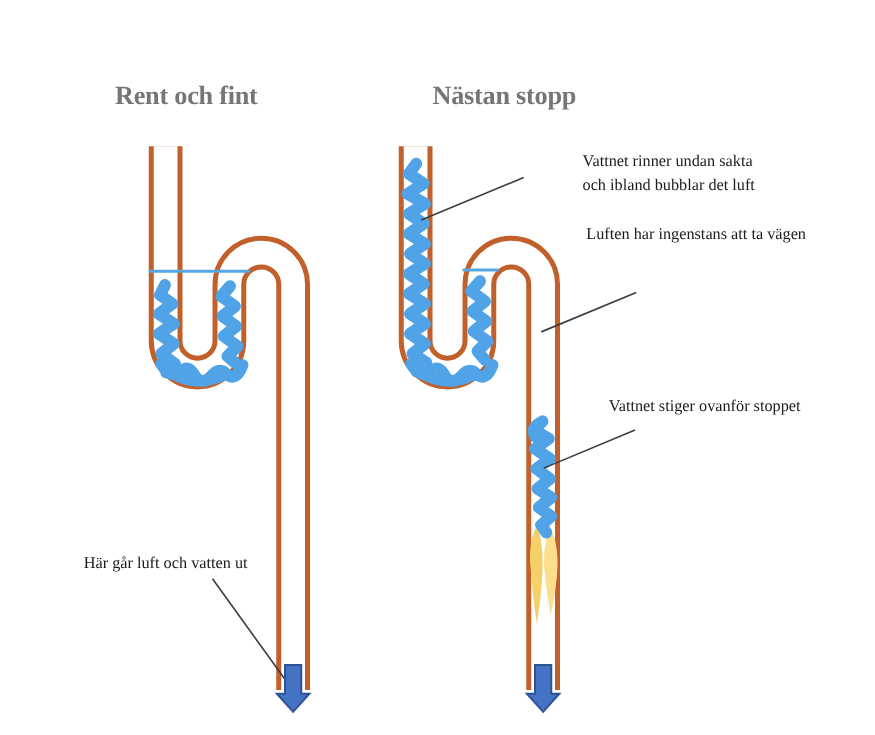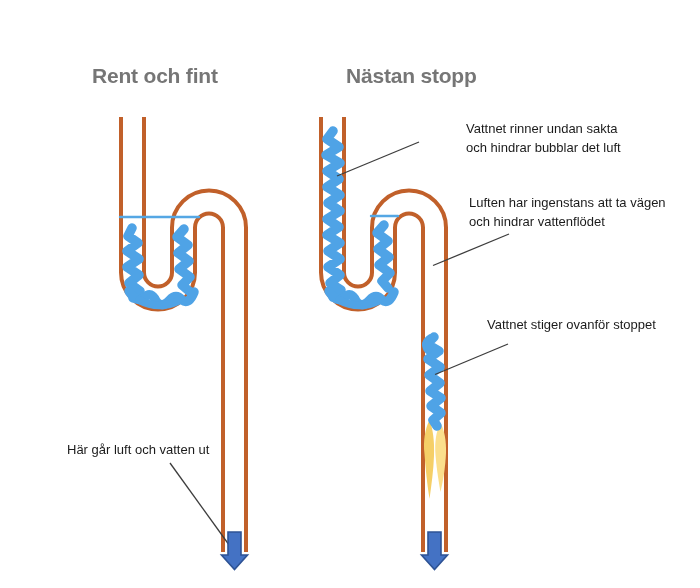--- a/index.html
+++ b/index.html
@@ -1,19 +1,19 @@
 <!DOCTYPE html>
 <html style="--background: #FFFFFF; --pipe: #C1602A; --water: #4FA3E6; --water-line: #55A7E4; --arrow-fill: #4472C4; --arrow-outline: #2E5395; --clog-dark: #F5CF67; --clog-light: #FBDF8C; --heading: #767676; --text: #1B1B1B; --pointer-line: #3D3D3D;"><head>
 <meta charset="utf-8">
 <style>
   html,body{margin:0;padding:0;background:#fff;}
   #stage{
     position:relative;width:700px;height:588px;overflow:hidden;
     background:var(--background,#fff);
-    font-family:Liberation Sans, sans-serif;
+    font-family:Liberation Serif, serif;
   }
   .heading{
     position:absolute;font-size:21px;font-weight:bold;
     color:var(--heading,#767676);white-space:nowrap;letter-spacing:-0.2px;
   }
   .ann{
     position:absolute;font-size:13px;line-height:19px;
     color:var(--text,#1b1b1b);white-space:nowrap;
   }
   svg{position:absolute;left:0;top:0;}
@@ -78,26 +78,25 @@
       <path class="arrow" d="M428 532 H441 V555 H447.5 L434.5 569.5 L421.5 555 H428 Z"></path>
     </g>
   </svg>
 
   <div class="heading" style="left:92px;top:64px;">Rent och fint</div>
 
   <div class="heading" style="left:346px;top:64px;">Nästan stopp</div>
 
   <div class="ann" style="left:422px;top:119px;margin-left:44px;">
     <div>Vattnet rinner undan sakta</div>
-    <div>och hindrar bubblar det luft</div>
+    <div>och ibland bubblar det luft</div>
   </div>
 
-  <div class="ann" style="left:469px;top:193px;">
+  <div class="ann" style="left:469px;top:177px;">
     <div>Luften har ingenstans att ta vägen</div>
-    <div>och hindrar vattenflödet</div>
   </div>
 
   <div class="ann" style="left:67px;top:440px;">
     <div>Här går luft och vatten ut</div>
   </div>
 
   <div class="ann" style="left:487px;top:315px;">
     <div>Vattnet stiger ovanför stoppet</div>
   </div>
 

